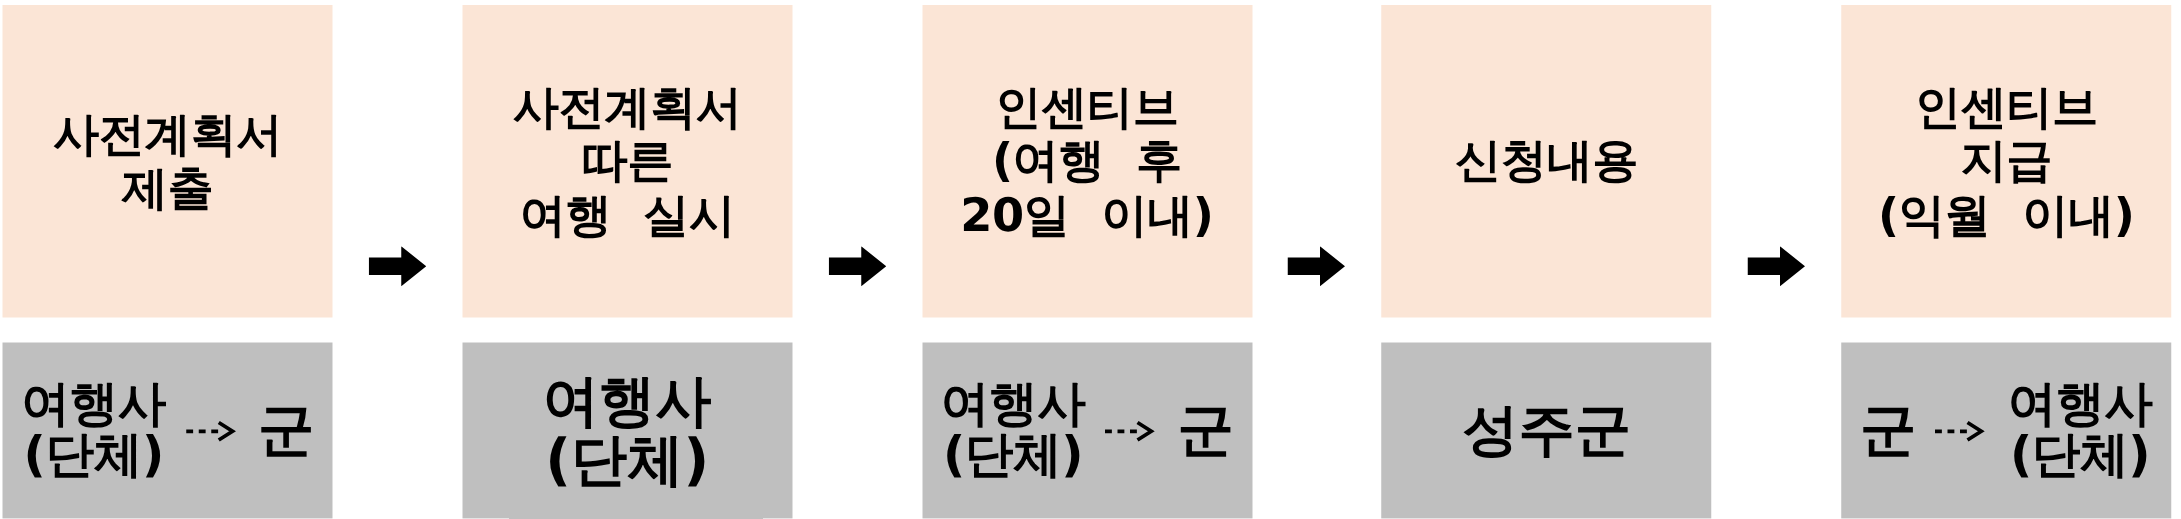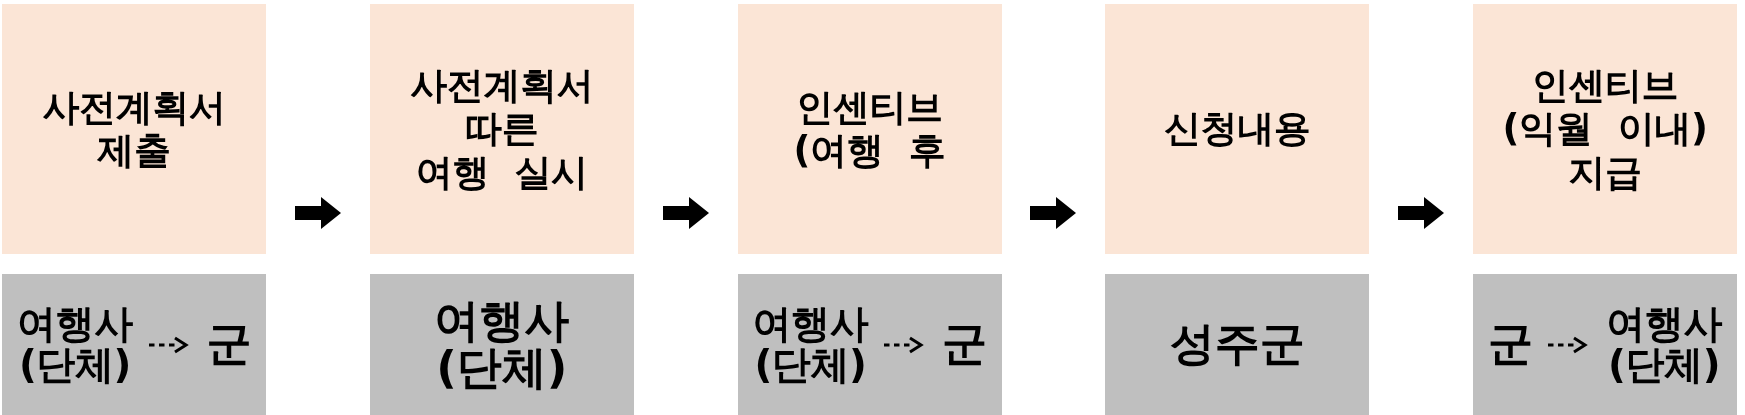--- a/index.html
+++ b/index.html
@@ -106,20 +106,21 @@
     <svg class="block-arrow" width="46" height="32" viewBox="0 0 46 32">
       <polygon points="0,9 26,9 26,0 46,16 26,32 26,23 0,23" fill="currentColor"></polygon>
     </svg>
   </div>
 
   <div class="step">
     <div class="phase-box">
       <div class="phase-title">
         <span class="line">인센티브</span>
         <span class="line">(여행 후</span>
+        <span class="line">20일 이내)</span>
       </div>
     </div>
     <div class="actor-box transfer">
       <span class="party">
         <span class="line">여행사</span>
         <span class="line">(단체)</span>
       </span>
       <span class="dashed-arrow">
         <svg width="46" height="22" viewBox="0 0 46 22">
           <line x1="2" y1="11" x2="30" y2="11" stroke="currentColor" stroke-width="3" stroke-dasharray="5.5 4.5"></line>
@@ -154,22 +155,22 @@
   <div class="gap">
     <svg class="block-arrow" width="46" height="32" viewBox="0 0 46 32">
       <polygon points="0,9 26,9 26,0 46,16 26,32 26,23 0,23" fill="currentColor"></polygon>
     </svg>
   </div>
 
   <div class="step">
     <div class="phase-box">
       <div class="phase-title">
         <span class="line">인센티브</span>
+        <span class="line">지급</span>
         <span class="line">(익월 이내)</span>
-        <span class="line">지급</span>
       </div>
     </div>
     <div class="actor-box transfer">
       <span class="party solo">
         <span class="line">군</span>
       </span>
       <span class="dashed-arrow">
         <svg width="46" height="22" viewBox="0 0 46 22">
           <line x1="2" y1="11" x2="30" y2="11" stroke="currentColor" stroke-width="3" stroke-dasharray="5.5 4.5"></line>
           <polyline points="28,4 39,11 28,18" fill="none" stroke="currentColor" stroke-width="3"></polyline>

